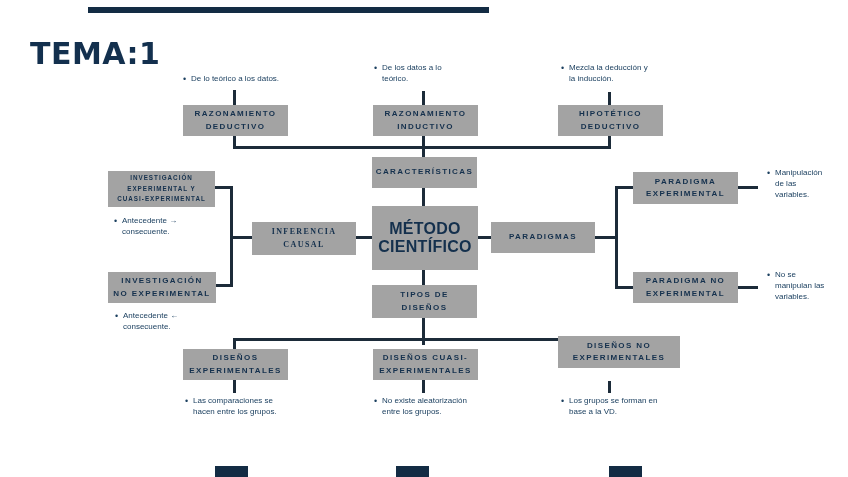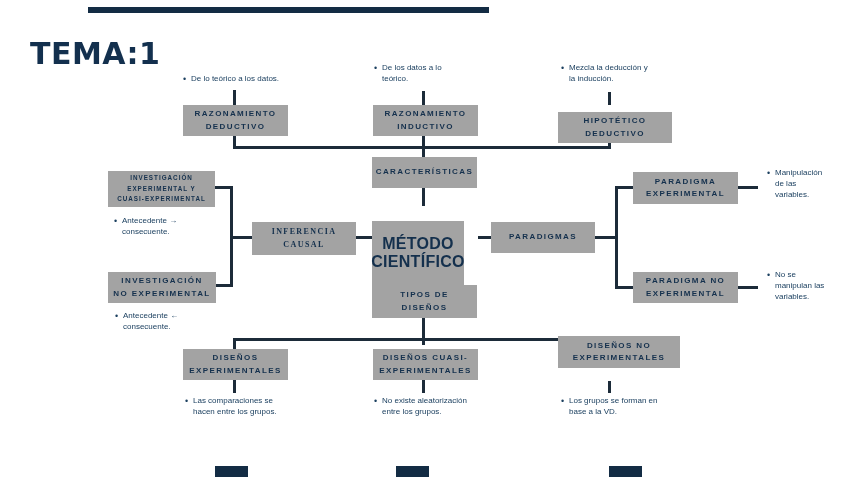--- a/index.html
+++ b/index.html
@@ -27,23 +27,23 @@
   }
   .note::before{content:"\2022";position:absolute;left:0;top:-1px;font-size:9px;}
   .ln{position:absolute;background:#1c2b39;}
   .v{width:3px;}
   .h{height:3px;}
   .chip{position:absolute;width:33px;height:11px;background:#132c44;top:466px;}
 
   
   .p-razded{left:183px;top:105px;width:105px;height:31px;}
   .p-razind{left:373px;top:105px;width:105px;height:31px;}
-  .p-hipded{left:558px;top:112px;width:114px;height:31px;}
+  .p-hipded{left:558px;top:105px;width:105px;height:31px;}
   .p-carac {left:372px;top:157px;width:105px;height:31px;}
-  .p-metodo{left:372px;top:206px;width:92px;height:64px;margin-top:15px;}
+  .p-metodo{left:372px;top:206px;width:106px;height:64px;}
   .p-parad {left:491px;top:222px;width:104px;height:31px;}
   .p-infer {left:252px;top:222px;width:104px;height:33px;font-family:Liberation Serif, serif;}
   .p-invexp{left:108px;top:171px;width:107px;height:36px;}
   .p-invno {left:108px;top:272px;width:108px;height:31px;}
   .p-parexp{left:633px;top:172px;width:105px;height:32px;}
   .p-parno {left:633px;top:272px;width:105px;height:31px;}
   .p-tipos {left:372px;top:285px;width:105px;height:33px;}
   .p-disexp{left:183px;top:349px;width:105px;height:31px;}
   .p-discua{left:373px;top:349px;width:105px;height:31px;}
   .p-disno {left:558px;top:336px;width:122px;height:32px;}

